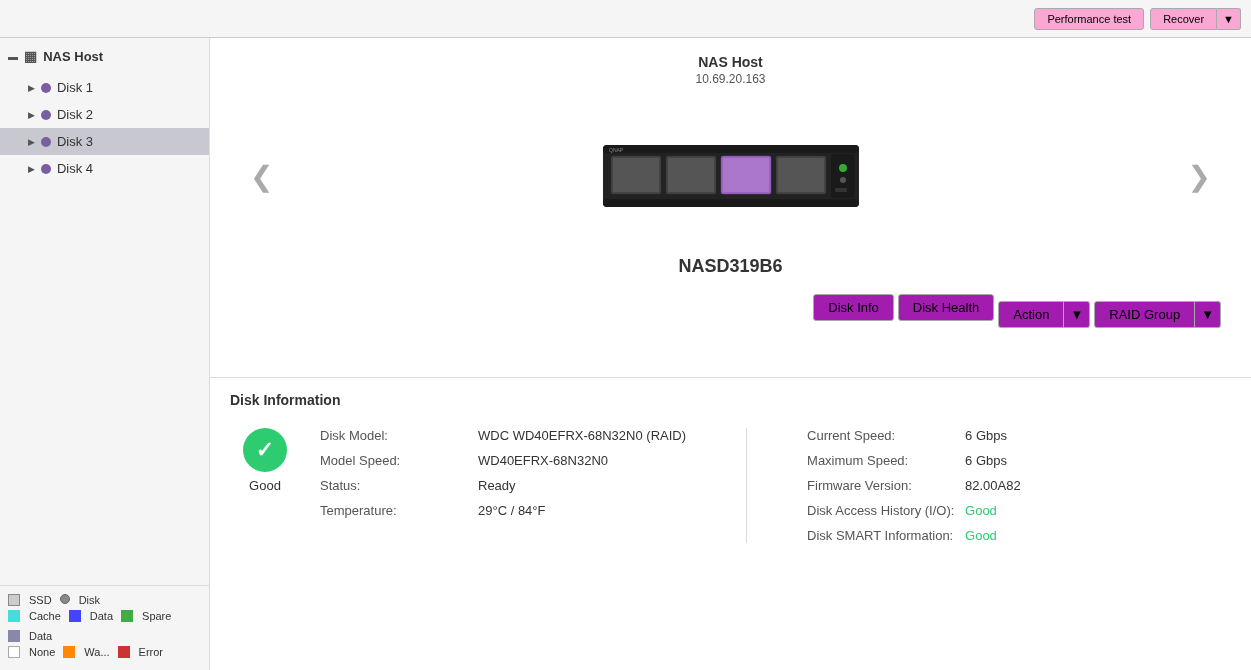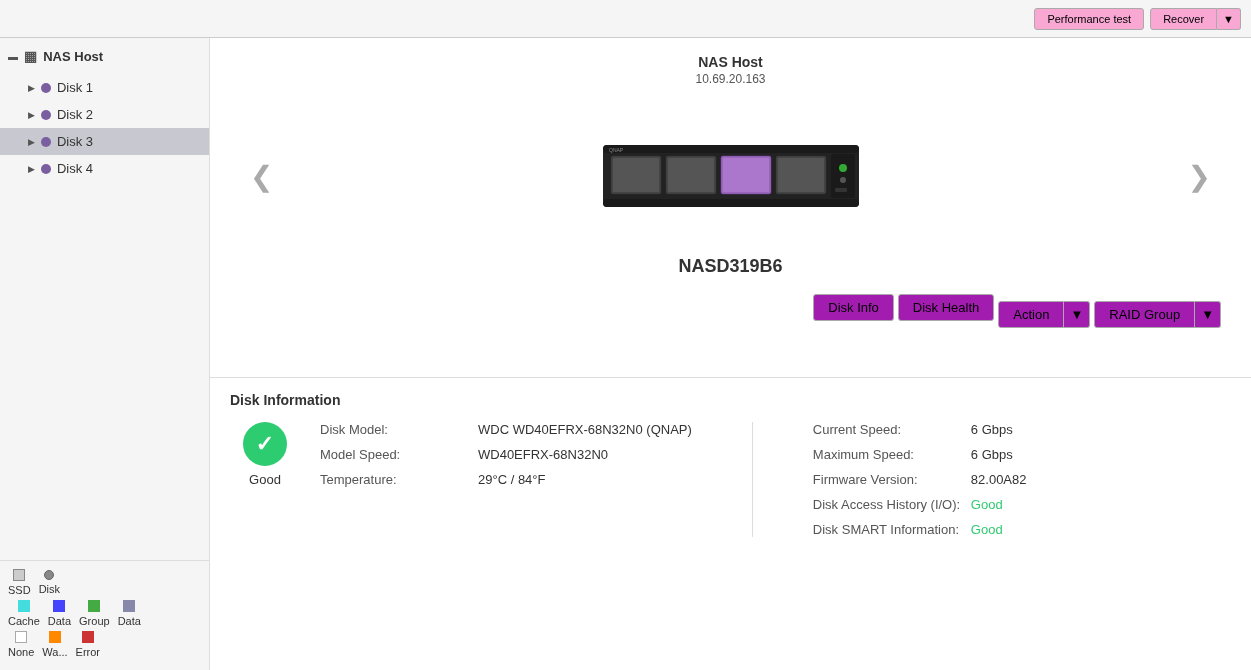--- a/index.html
+++ b/index.html
@@ -101,24 +101,22 @@
     }
     .legend-row {
       display: flex;
       align-items: center;
       gap: 8px;
       margin-bottom: 4px;
       flex-wrap: wrap;
     }
     .legend-item {
       display: flex;
-      align-items: center;
-      gap: 3px;
+      gap: 9px;
       font-size: 11px;
-      flex-direction: column;
     }
     .legend-box {
       width: 12px;
       height: 12px;
       border: 1px solid #aaa;
       display: inline-block;
       flex-shrink: 0;
     }
 
     
@@ -211,21 +209,21 @@
 
     
     .disk-info-panel {
       padding: 14px 20px;
       overflow-y: auto;
       flex: 1;
     }
     .disk-info-title {
       font-size: 14px;
       font-weight: bold;
-      margin-bottom: 14px;
+      margin-bottom: 20px;
       color: #333;
     }
     .disk-info-content {
       display: flex;
       gap: 20px;
     }
     .status-icon-area {
       display: flex;
       flex-direction: column;
       align-items: center;
@@ -336,21 +334,21 @@
         <div class="legend-item">
           <span class="legend-box" style="background:#4dd;border-color:#4dd;"></span>
           <span>Cache</span>
         </div>
         <div class="legend-item">
           <span class="legend-box" style="background:#44f;border-color:#44f;"></span>
           <span>Data</span>
         </div>
         <div class="legend-item">
           <span class="legend-box" style="background:#4a4;border-color:#4a4;"></span>
-          <span>Group</span>
+          <span>Spare</span>
         </div>
         <div class="legend-item">
           <span class="legend-box" style="background:#88a;border-color:#88a;"></span>
           <span>Data</span>
         </div>
       </div>
       <div class="legend-row">
         <div class="legend-item">
           <span class="legend-box" style="background:white;border:1px solid #aaa;"></span>
           <span>None</span>
@@ -429,27 +427,31 @@
         <div class="status-icon-area">
           <div class="good-circle">✓</div>
           <div class="good-label">Good</div>
         </div>
 
         <div class="info-columns">
 
           <div class="info-col">
             <div class="info-row">
               <span class="info-label">Disk Model:</span>
-              <span class="info-value">WDC WD40EFRX-68N32N0 (QNAP)</span>
+              <span class="info-value">WDC WD40EFRX-68N32N0 (RAID)</span>
             </div>
             <div class="info-row">
               <span class="info-label">Model Speed:</span>
               <span class="info-value">WD40EFRX-68N32N0</span>
             </div>
             <div class="info-row">
+              <span class="info-label">Status:</span>
+              <span class="info-value">Ready</span>
+            </div>
+            <div class="info-row">
               <span class="info-label">Temperature:</span>
               <span class="info-value">29°C / 84°F</span>
             </div>
           </div>
 
           <div class="divider-v"></div>
 
           <div class="info-col">
             <div class="info-row">
               <span class="info-label">Current Speed:</span>

